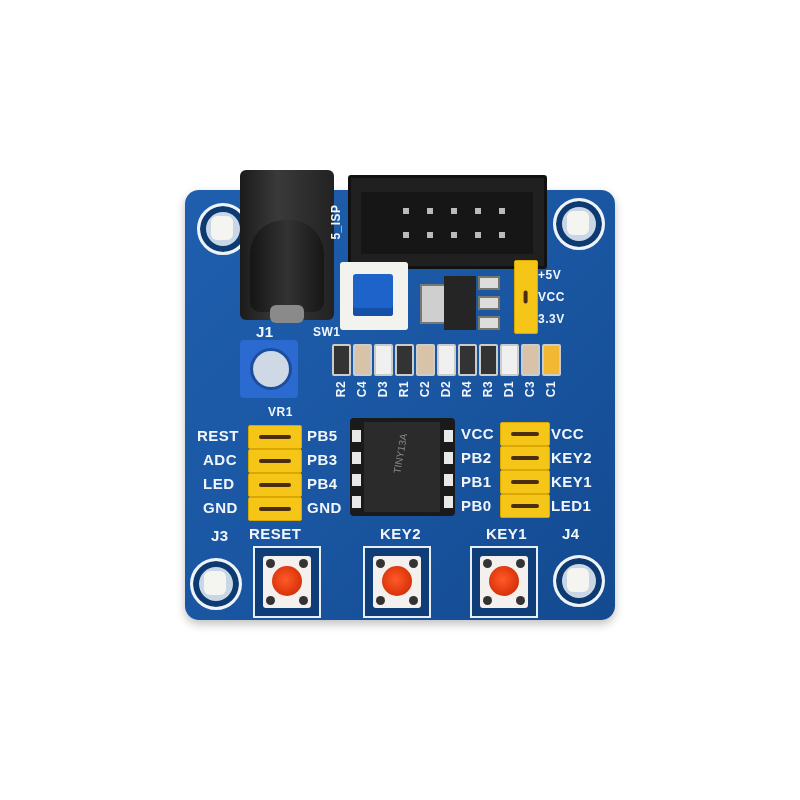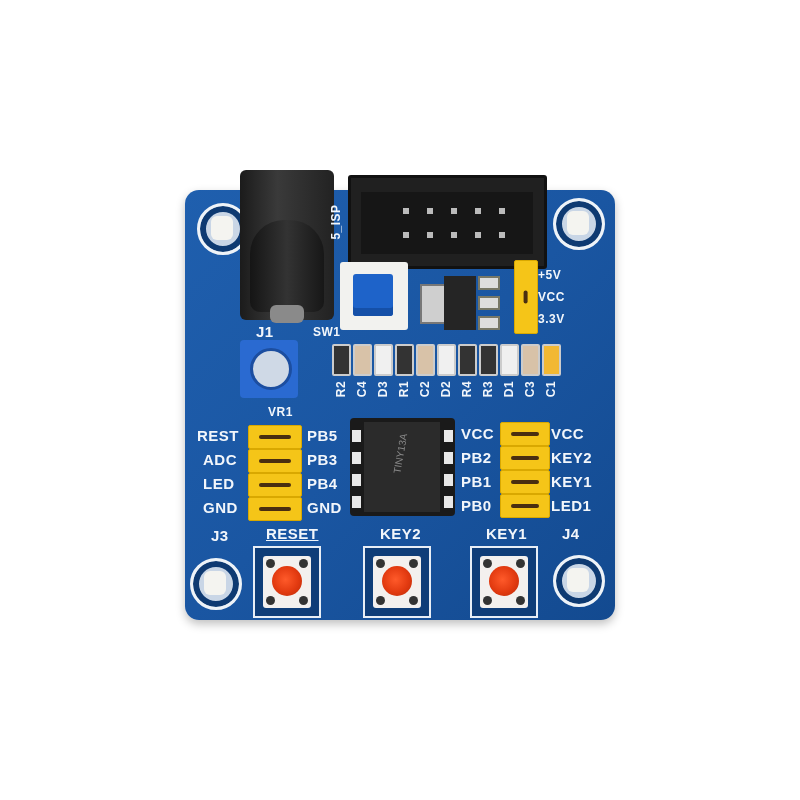--- a/index.html
+++ b/index.html
@@ -171,21 +171,21 @@
   <span class="silk" style="left:461px;top:449px;">PB2</span>
   <span class="silk" style="left:461px;top:473px;">PB1</span>
   <span class="silk" style="left:461px;top:497px;">PB0</span>
   <span class="silk" style="left:551px;top:425px;">VCC</span>
   <span class="silk" style="left:551px;top:449px;">KEY2</span>
   <span class="silk" style="left:551px;top:473px;">KEY1</span>
   <span class="silk" style="left:551px;top:497px;">LED1</span>
   <span class="silk" style="left:562px;top:525px;">J4</span>
 </div>
 
-<span class="silk" style="left:266px;top:525px;text-decoration:underline;">RESET</span>
+<span class="silk" style="left:249px;top:525px;">RESET</span>
 <span class="silk" style="left:380px;top:525px;">KEY2</span>
 <span class="silk" style="left:486px;top:525px;">KEY1</span>
 
 <div class="btn" style="left:253px;">
   <div class="base"></div>
     <div class="cap"></div>
   <div class="dot" style="left:11px;top:11px"></div>
     <div class="dot" style="left:44px;top:11px"></div>
     <div class="dot" style="left:11px;top:48px"></div>
     <div class="dot" style="left:44px;top:48px"></div>

